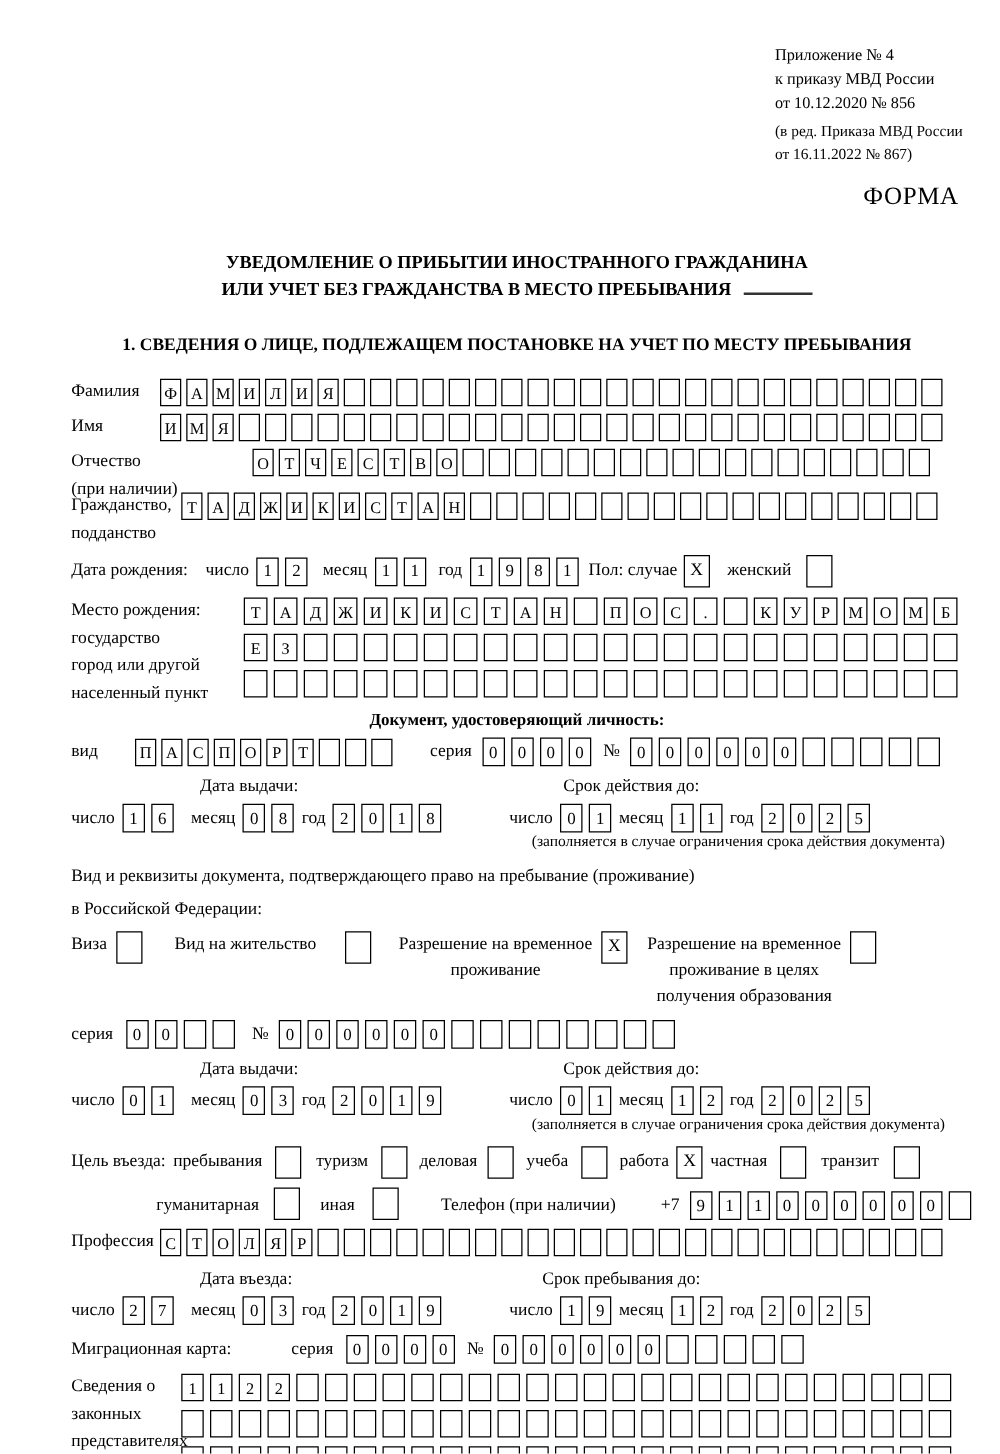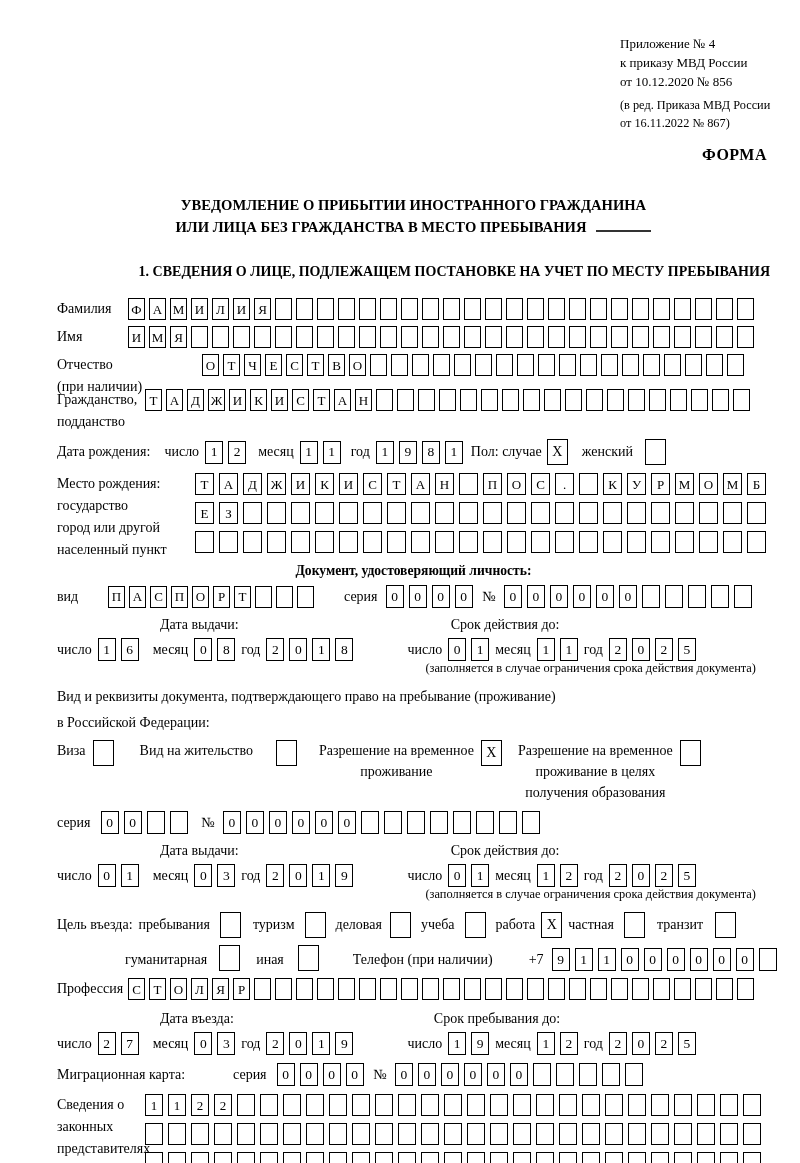--- a/index.html
+++ b/index.html
@@ -18,24 +18,24 @@
   .rep{gap:5px}
   .rep .cell{width:18px}
   .frow{display:flex;align-items:flex-start;margin-bottom:6px}
   .frow .lbl{flex:none}
   .lblcol{display:flex;flex-direction:column;flex:none}
   .lblcol .lbl{line-height:22px}
   .stack{display:flex;flex-direction:column;gap:6px}
   .dgrow{display:inline-flex;align-items:center;gap:6px;flex:none}
   .annex{margin-left:563px;width:210px;font-size:13px;line-height:19px}
   .annex .sm{font-size:12.3px;line-height:18px}
-  .formword{text-align:right;font-weight:bold;font-size:16px;letter-spacing:.5px;margin-top:14px;padding-right:3px}
+  .formword{text-align:right;font-weight:normal;font-size:20px;letter-spacing:.5px;margin-top:14px;padding-right:3px}
   .title{text-align:center;font-weight:bold;font-size:14.6px;line-height:22px;margin-top:30px}
   .blankline{display:inline-block;width:55px;border-bottom:2px solid #333;height:14px;margin-left:10px}
-  .sect{font-weight:bold;font-size:14px;text-align:right;margin-top:26px;margin-bottom:18px}
+  .sect{font-weight:bold;font-size:14px;text-align:center;margin-top:26px;margin-bottom:18px}
   .midhead{text-align:center;font-weight:bold;font-size:13.6px;margin:2px 0 6px 0}
   .noteright{text-align:right;font-size:12.4px;margin:-2px 14px 10px 0}
   .ckline{display:flex;align-items:flex-start;gap:7px}
   .ctrlab{font-size:14px;line-height:21px;text-align:center}
 </style>
 </head>
 <body>
 
 <div class="page">
 
@@ -44,21 +44,21 @@
     <div>к приказу МВД России</div>
     <div>от 10.12.2020 № 856</div>
     <div class="sm" style="margin-top:5px">(в ред. Приказа МВД России</div>
     <div class="sm">от 16.11.2022 № 867)</div>
   </div>
 
   <div class="formword">ФОРМА</div>
 
   <div class="title">
     <div>УВЕДОМЛЕНИЕ О ПРИБЫТИИ ИНОСТРАННОГО ГРАЖДАНИНА</div>
-    <div><span>ИЛИ ЛИЦА БЕЗ ГРАЖДАНСТВА В МЕСТО ПРЕБЫВАНИЯ</span><span class="blankline"></span></div>
+    <div><span>ИЛИ УЧЕТ БЕЗ ГРАЖДАНСТВА В МЕСТО ПРЕБЫВАНИЯ</span><span class="blankline"></span></div>
   </div>
 
   <div class="sect">1. СВЕДЕНИЯ О ЛИЦЕ, ПОДЛЕЖАЩЕМ ПОСТАНОВКЕ НА УЧЕТ ПО МЕСТУ ПРЕБЫВАНИЯ</div>
 
   <div class="frow">
     <span class="lbl" style="width:71px">Фамилия</span>
     <span class="cells">
         <span class="cell">Ф</span>
         <span class="cell">А</span>
         <span class="cell">М</span>

